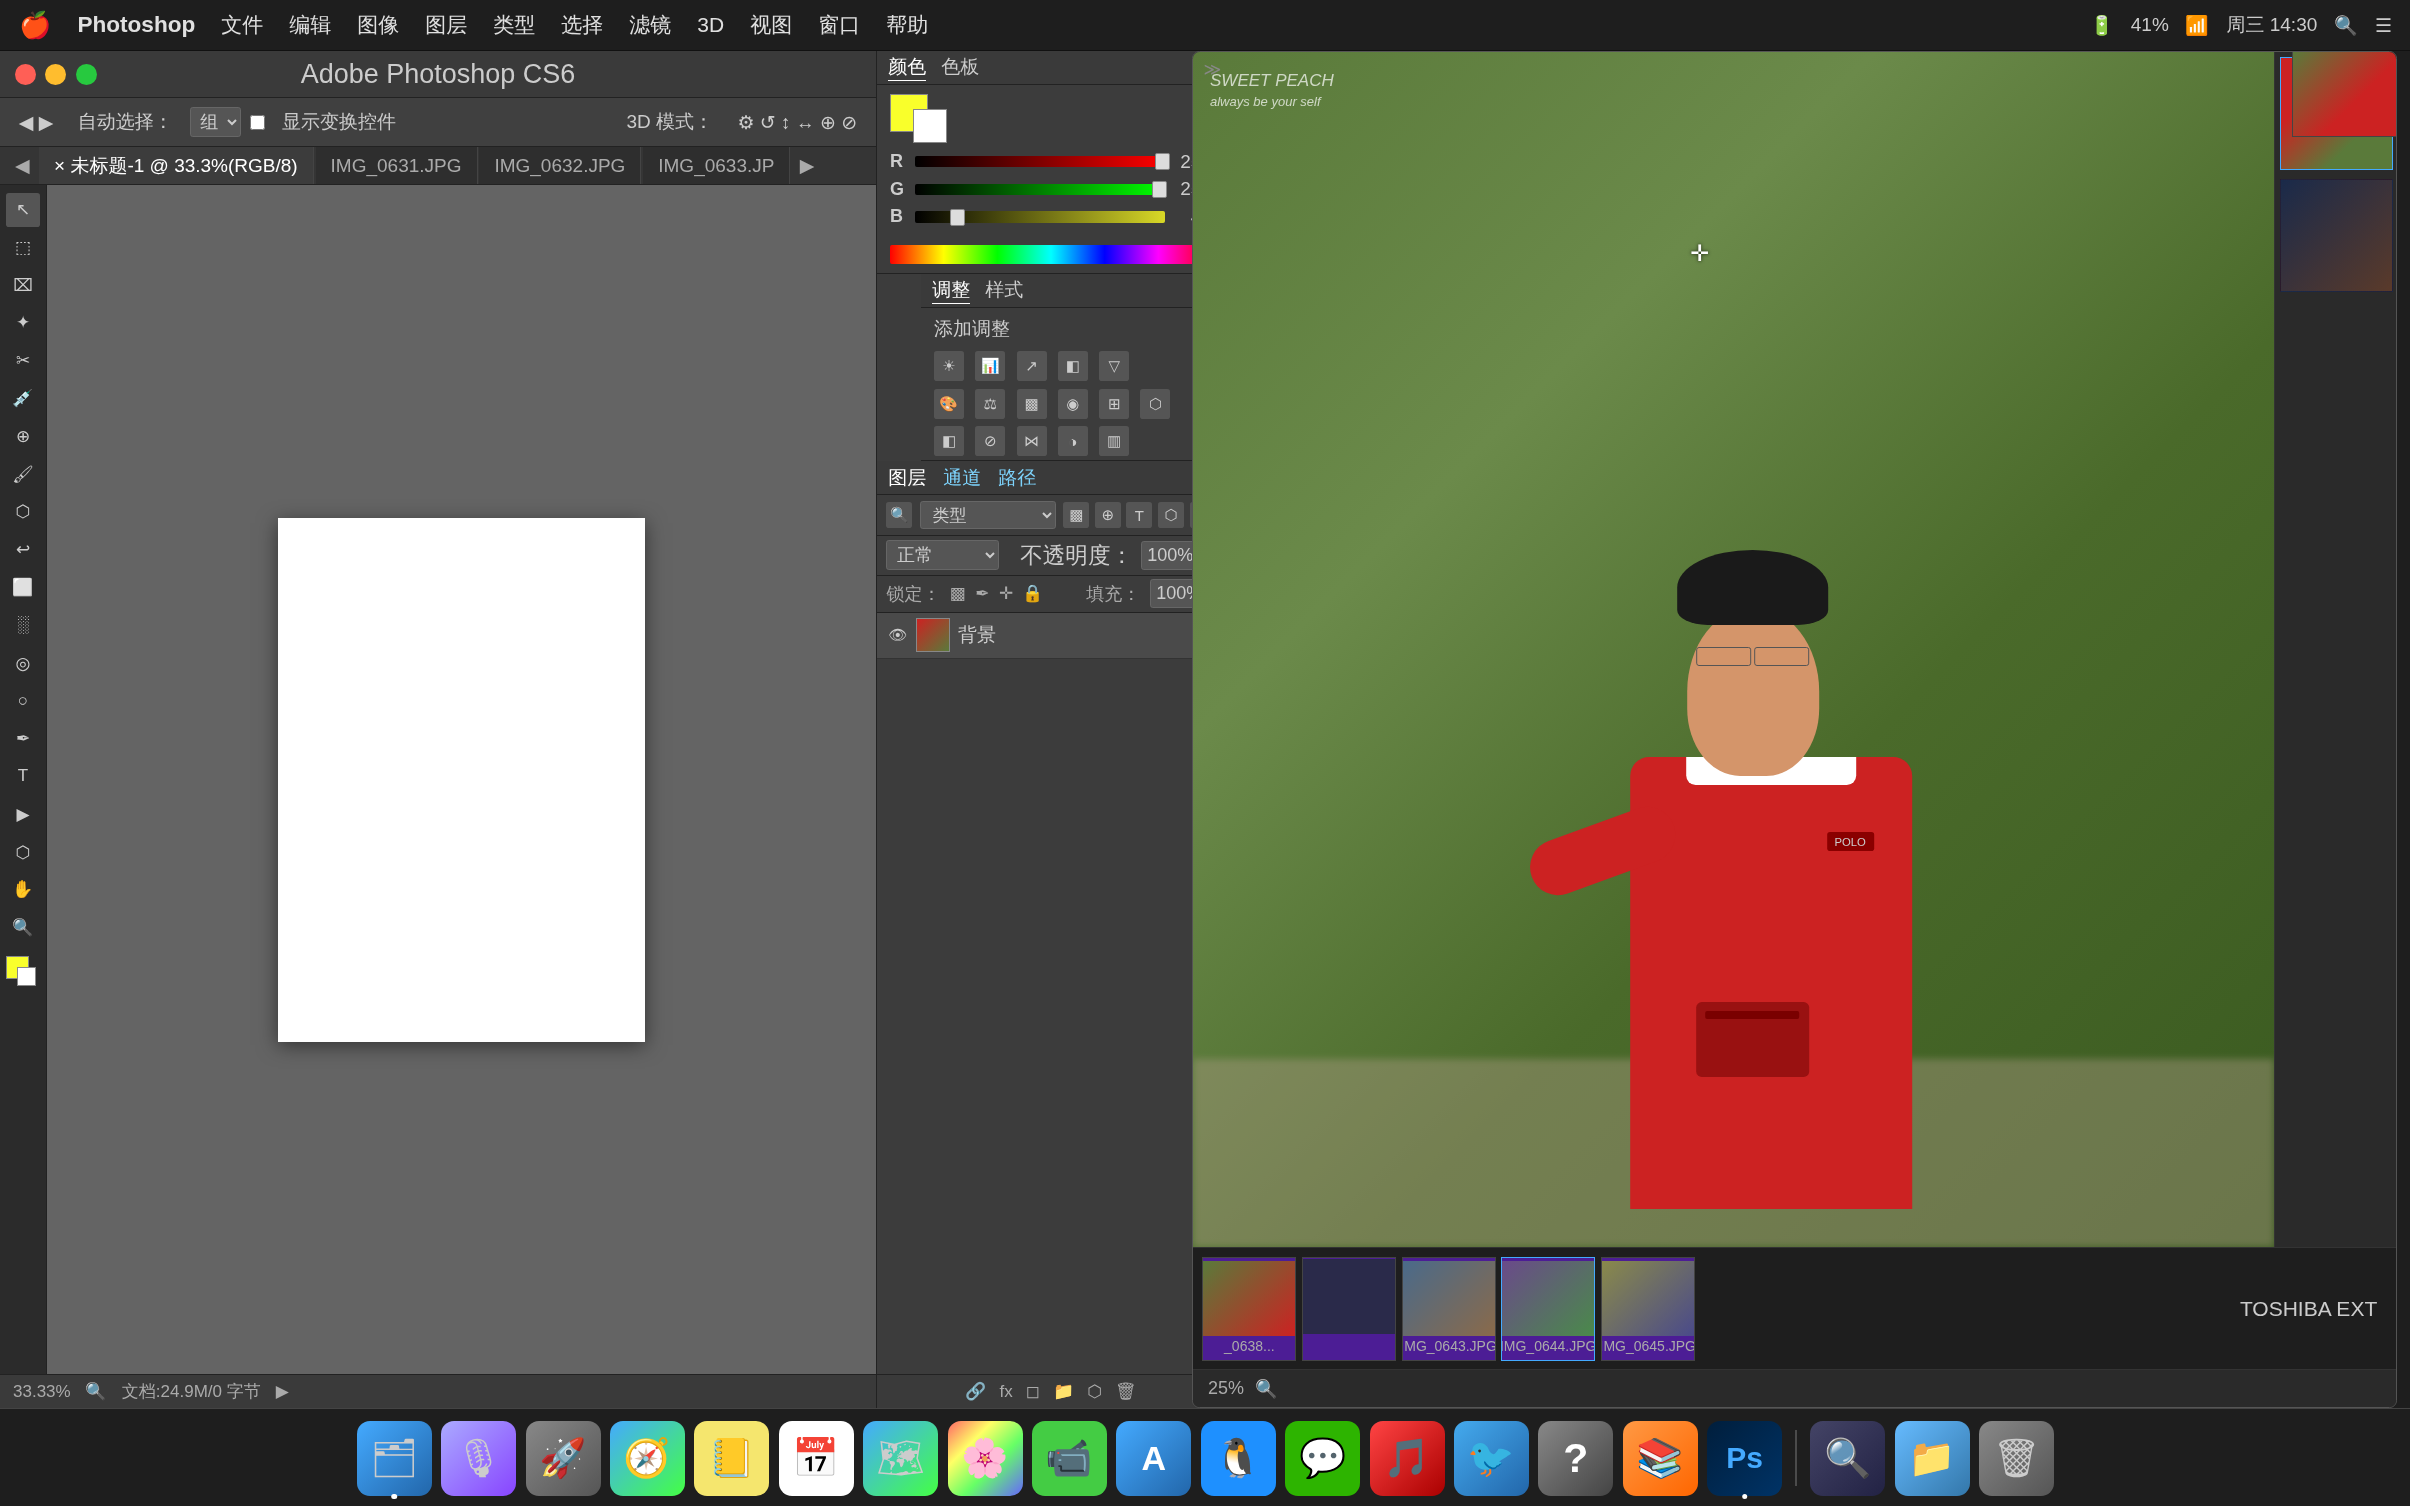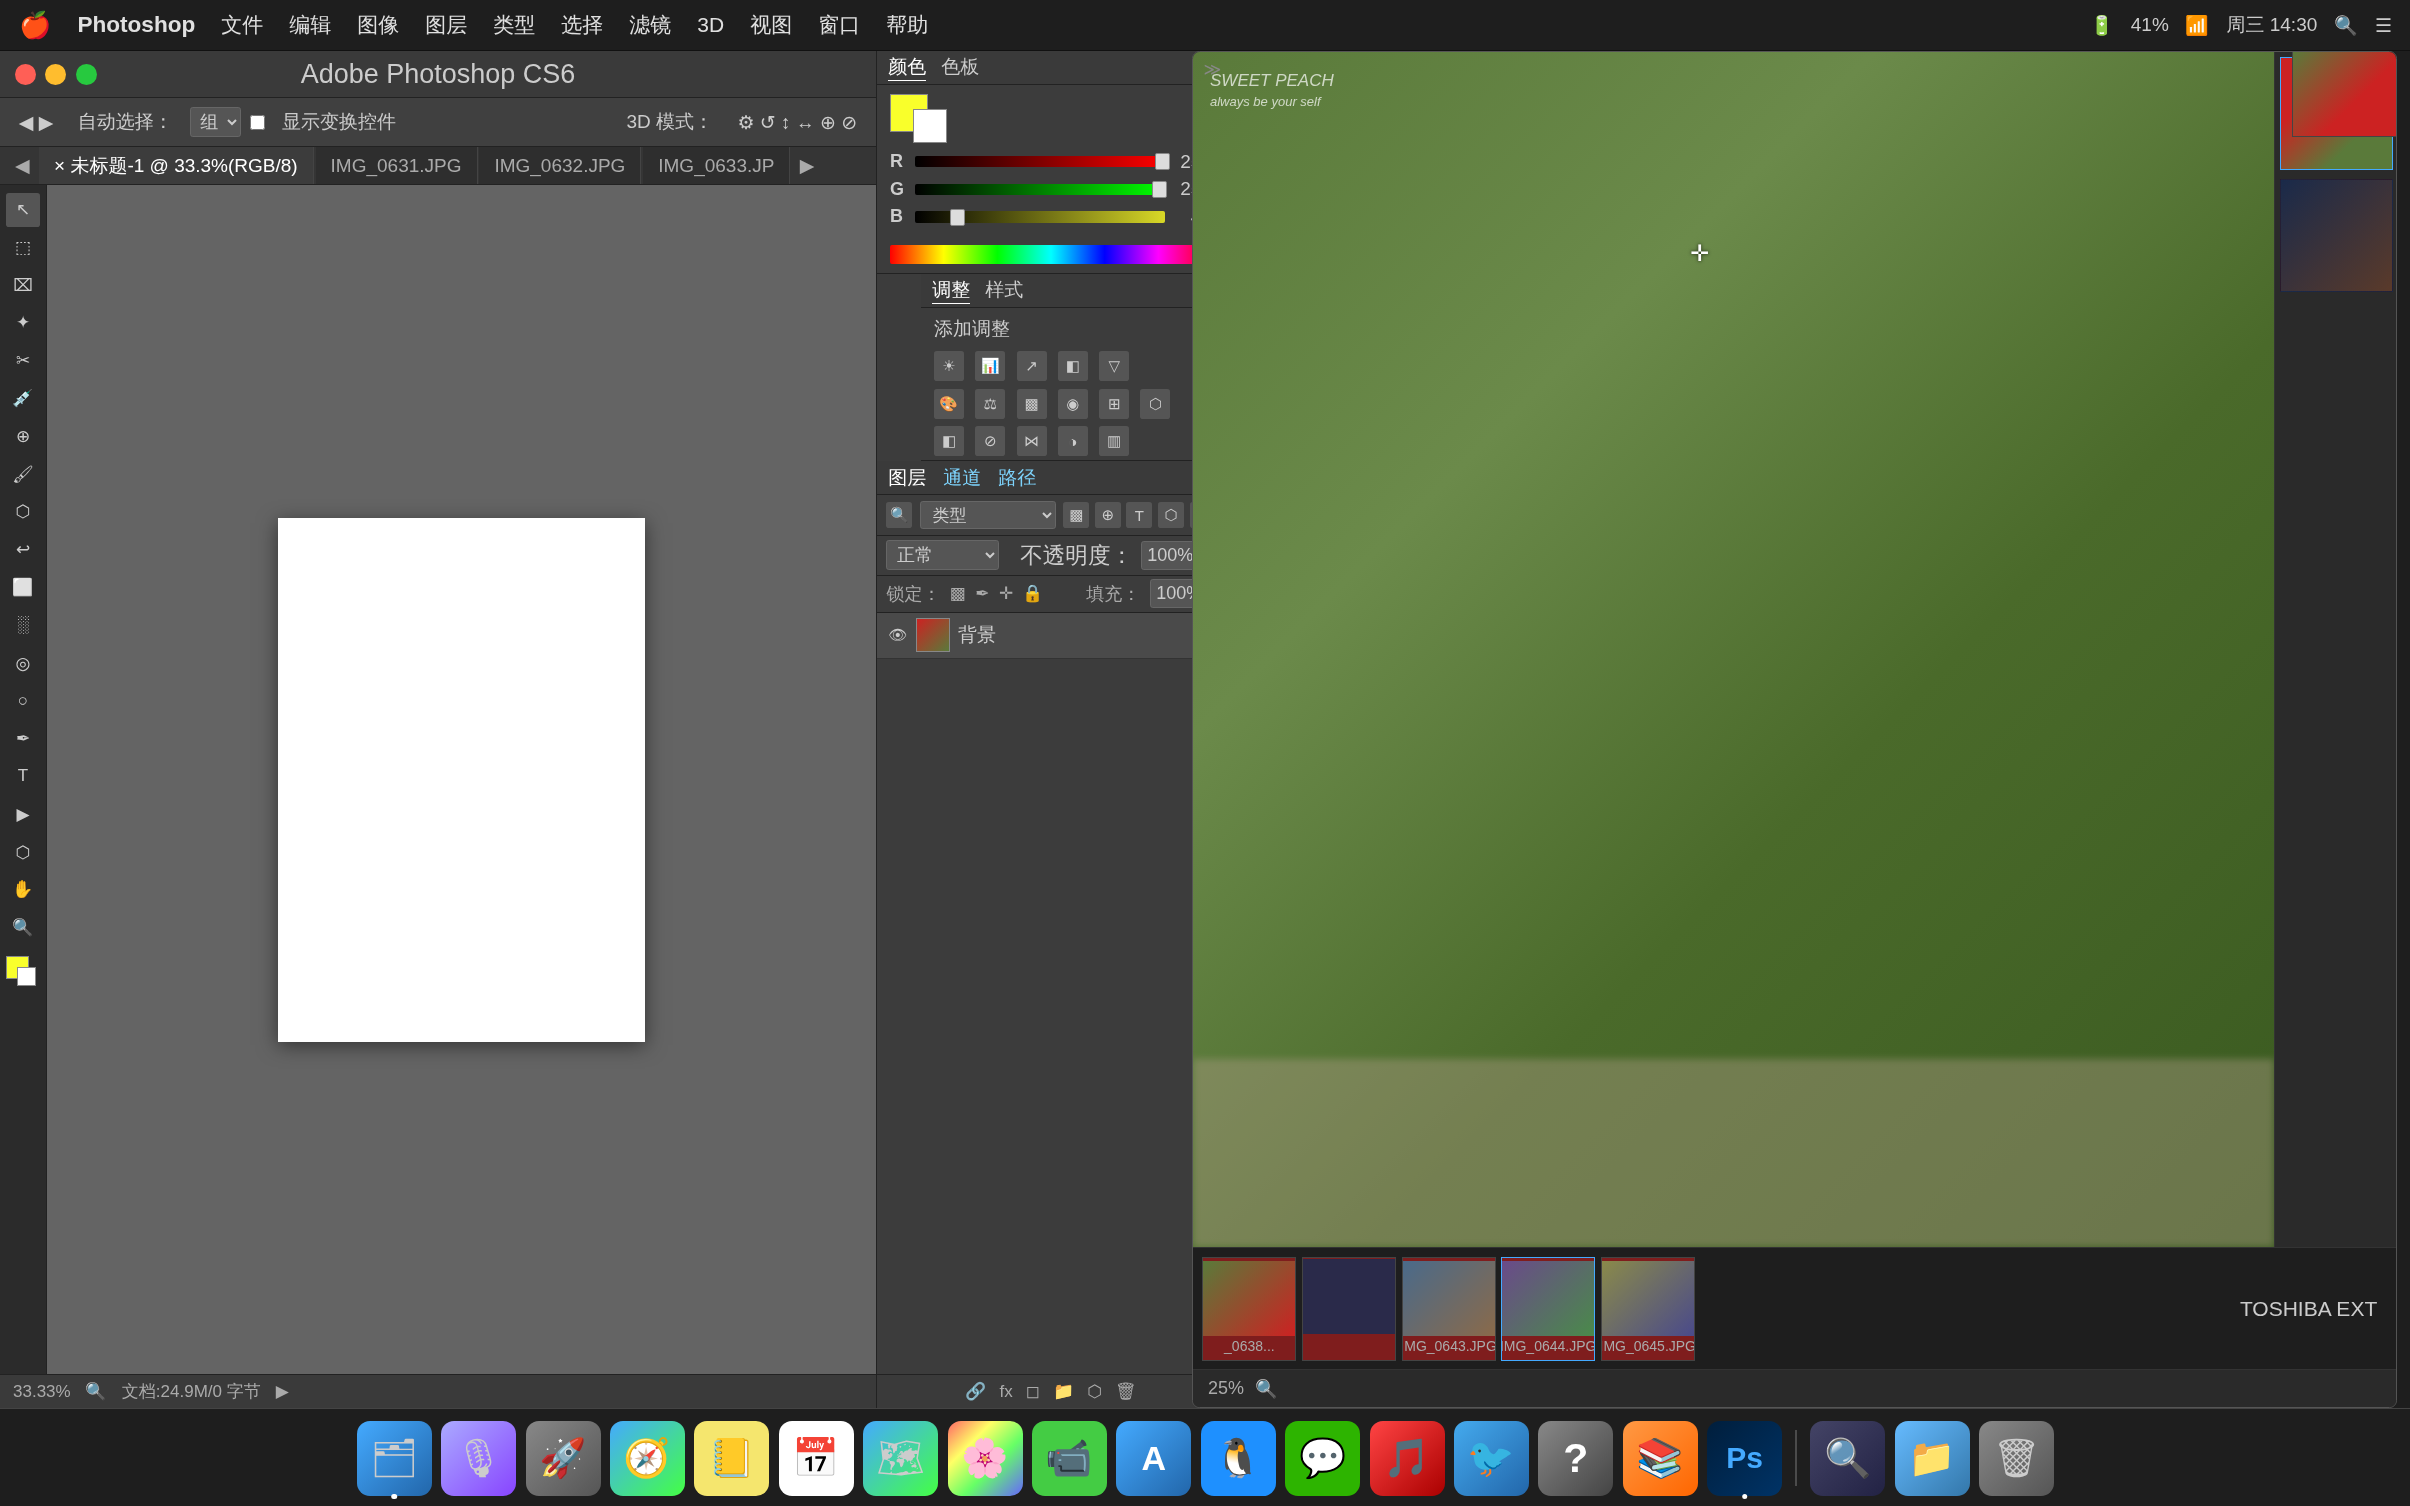--- a/index.html
+++ b/index.html
@@ -710,21 +710,21 @@
       display: flex;
       align-items: center;
       padding: 0 9.4px;
       gap: 5.6px;
       border-top: 0.9px solid #333;
       overflow: hidden;
     }
     .file-thumb {
       width: 94px;
       height: 104px;
-      background: #7f1d1d;
+      background: #4c1d95;
       border: 0.9px solid #444;
       cursor: pointer;
       display: flex;
       flex-direction: column;
       align-items: center;
       justify-content: flex-end;
       font-size: 13px;
       color: #888;
       padding-bottom: 3.8px;
       overflow: hidden;
@@ -1063,20 +1063,47 @@
 
   <div class="img-content">
 
     <div class="img-photo-area">
       <div class="photo-canvas">
 
         <div class="photo-bg"></div>
 
         <div style="position:absolute;bottom:0;left:0;right:0;height:188px;background:rgba(180,160,140,0.4);filter:blur(3.8px);"></div>
 
+        <div class="photo-person">
+
+          <div class="person-pants"></div>
+
+          <div class="person-torso">
+
+            <div style="position:absolute;top:0;left:56px;right:56px;height:28px;background:#fff;border-radius:0 0 9.4px 9.4px;"></div>
+
+            <div style="position:absolute;top:75px;right:38px;width:47px;height:19px;background:#8a0000;border-radius:2.8px;font-size:11.3px;color:#ccc;display:flex;align-items:center;justify-content:center;">POLO</div>
+          </div>
+
+          <div class="person-arm"></div>
+
+          <div class="person-bag">
+            <div style="position:absolute;top:9.4px;left:9.4px;right:9.4px;height:7.5px;background:#7a0000;border-radius:1.9px;"></div>
+          </div>
+
+          <div class="person-head">
+
+            <div style="position:absolute;top:47px;left:9.4px;right:9.4px;height:3.8px;display:flex;justify-content:space-between;gap:3.8px;">
+              <div style="flex:1;height:19px;border:1.9px solid #555;border-radius:2.8px;margin-top:-7.5px;"></div>
+              <div style="flex:1;height:19px;border:1.9px solid #555;border-radius:2.8px;margin-top:-7.5px;"></div>
+            </div>
+          </div>
+
+          <div class="person-hair"></div>
+        </div>
 
         <div class="photo-watermark">
           <div>SWEET PEACH</div>
           <div style="font-size:13px;">always be your self</div>
         </div>
 
         <div class="cursor-icon">✛</div>
       </div>
     </div>
 

